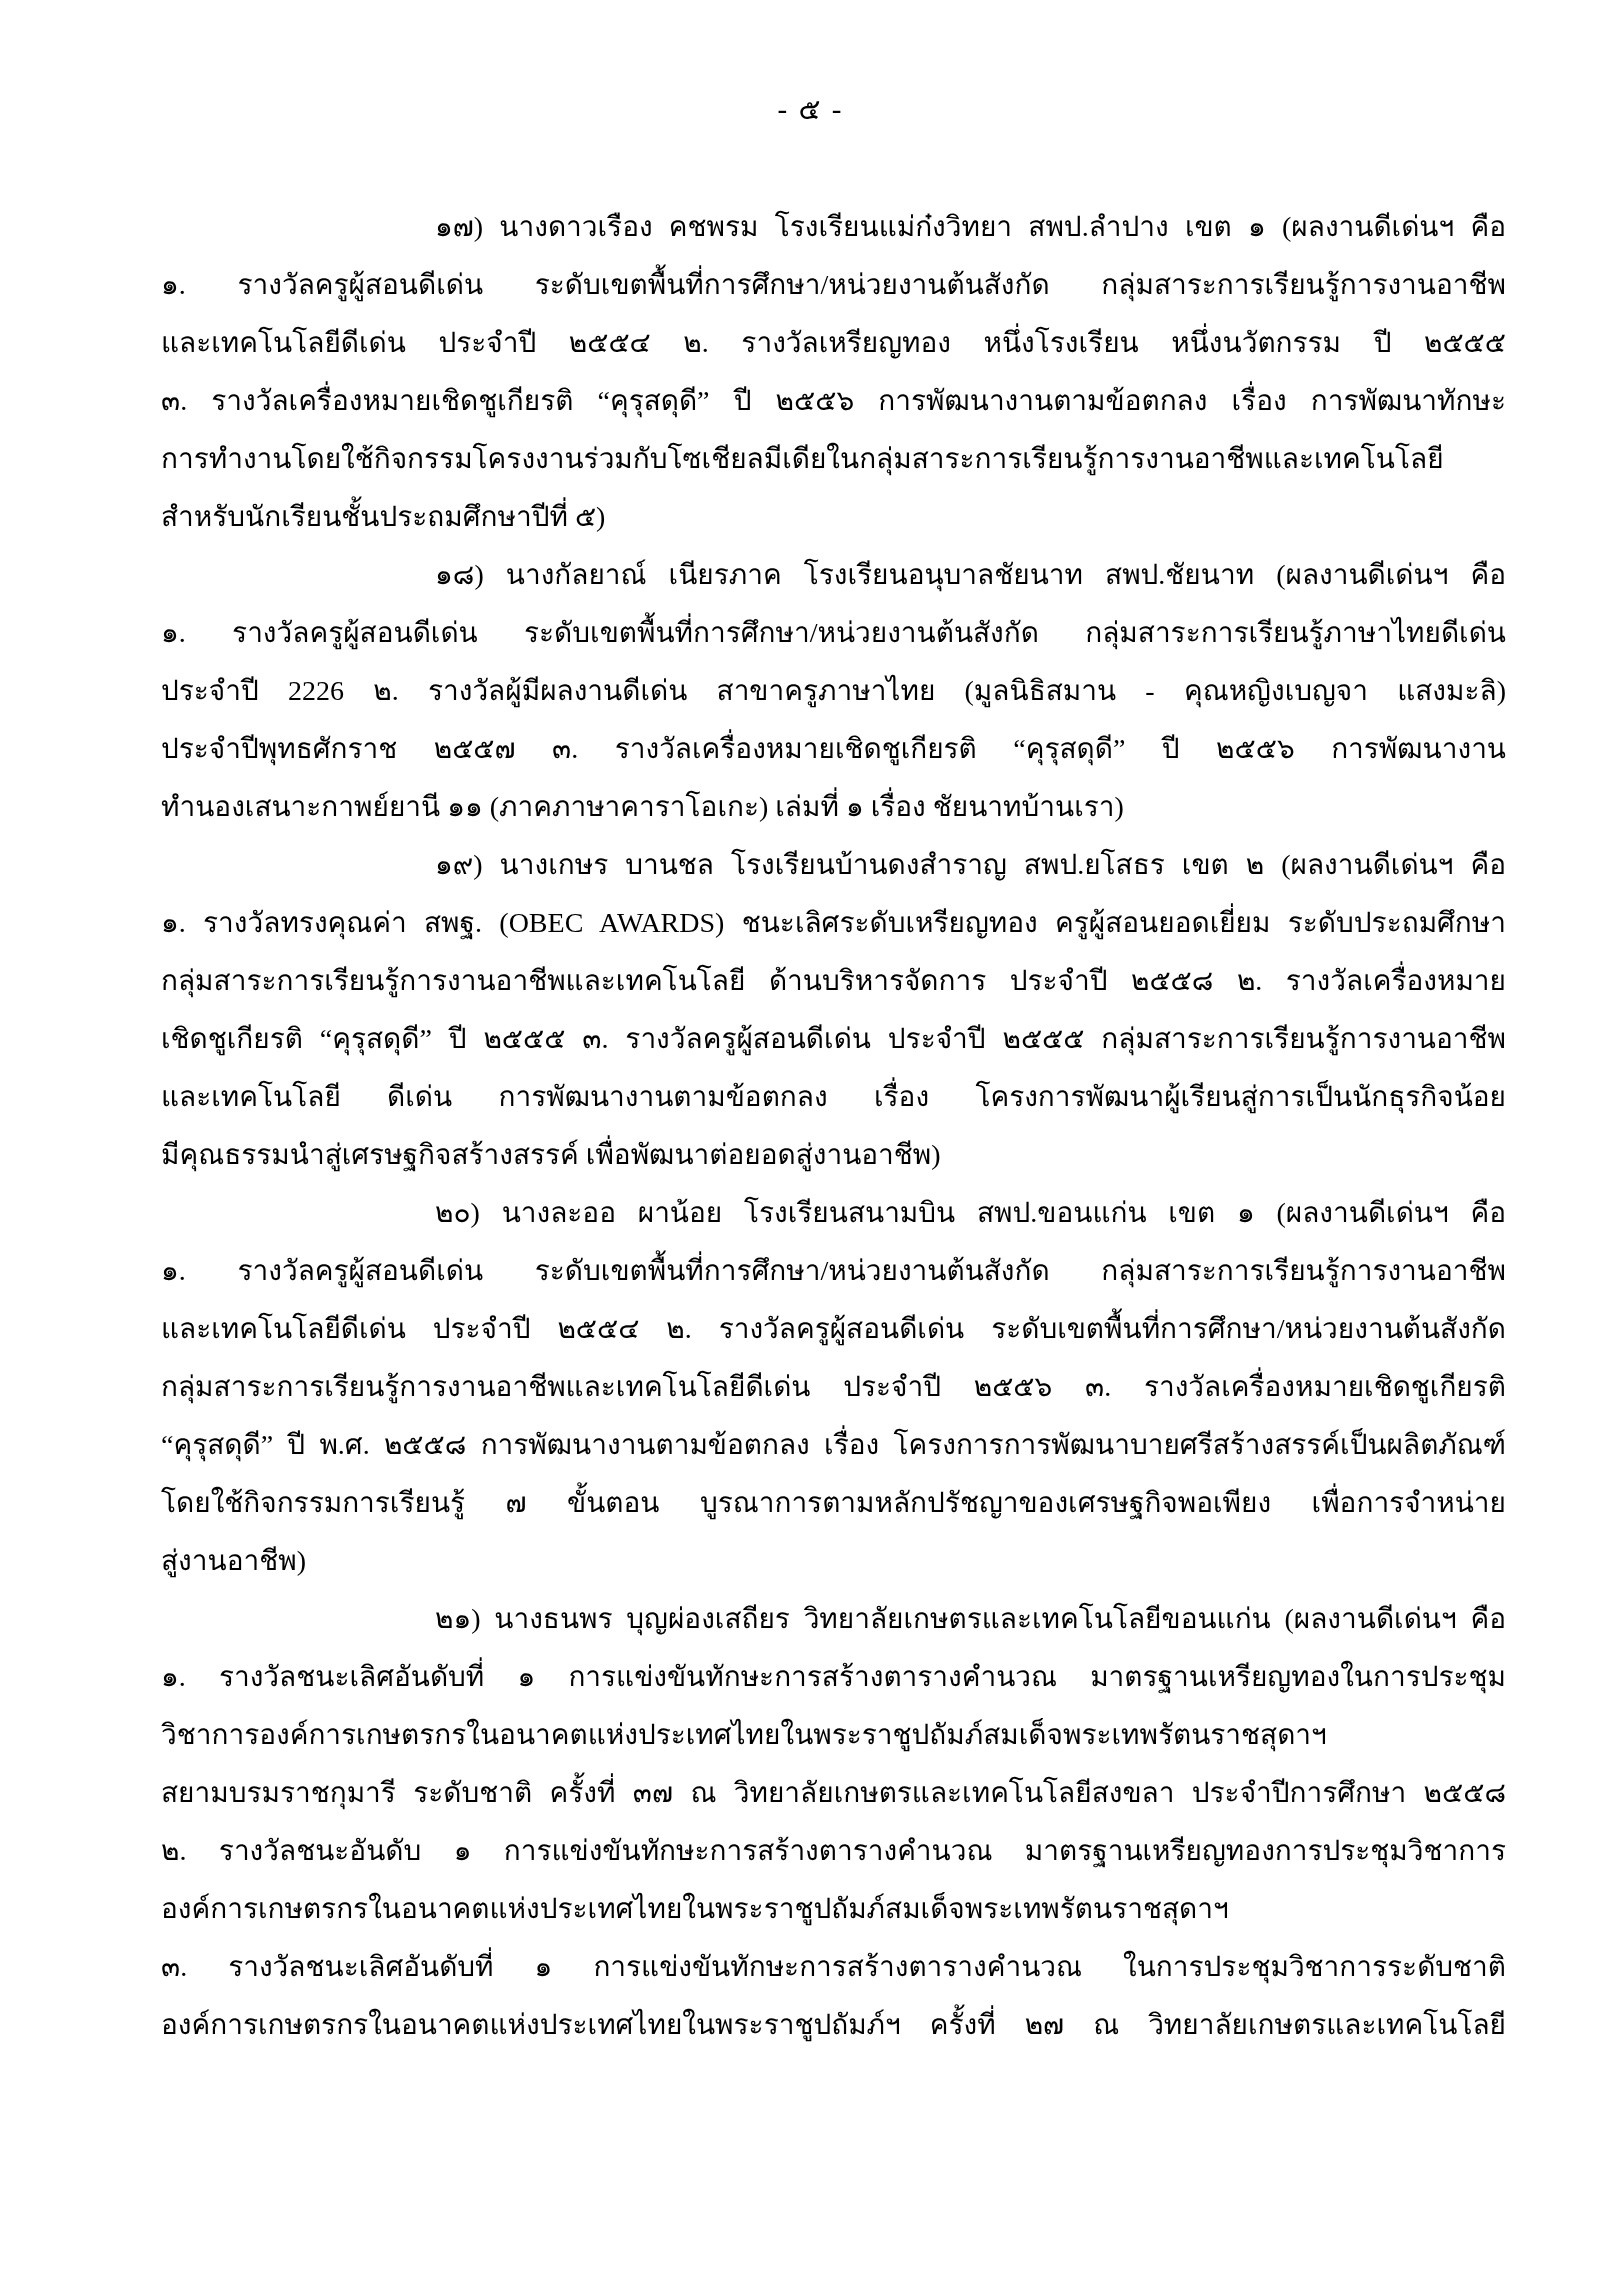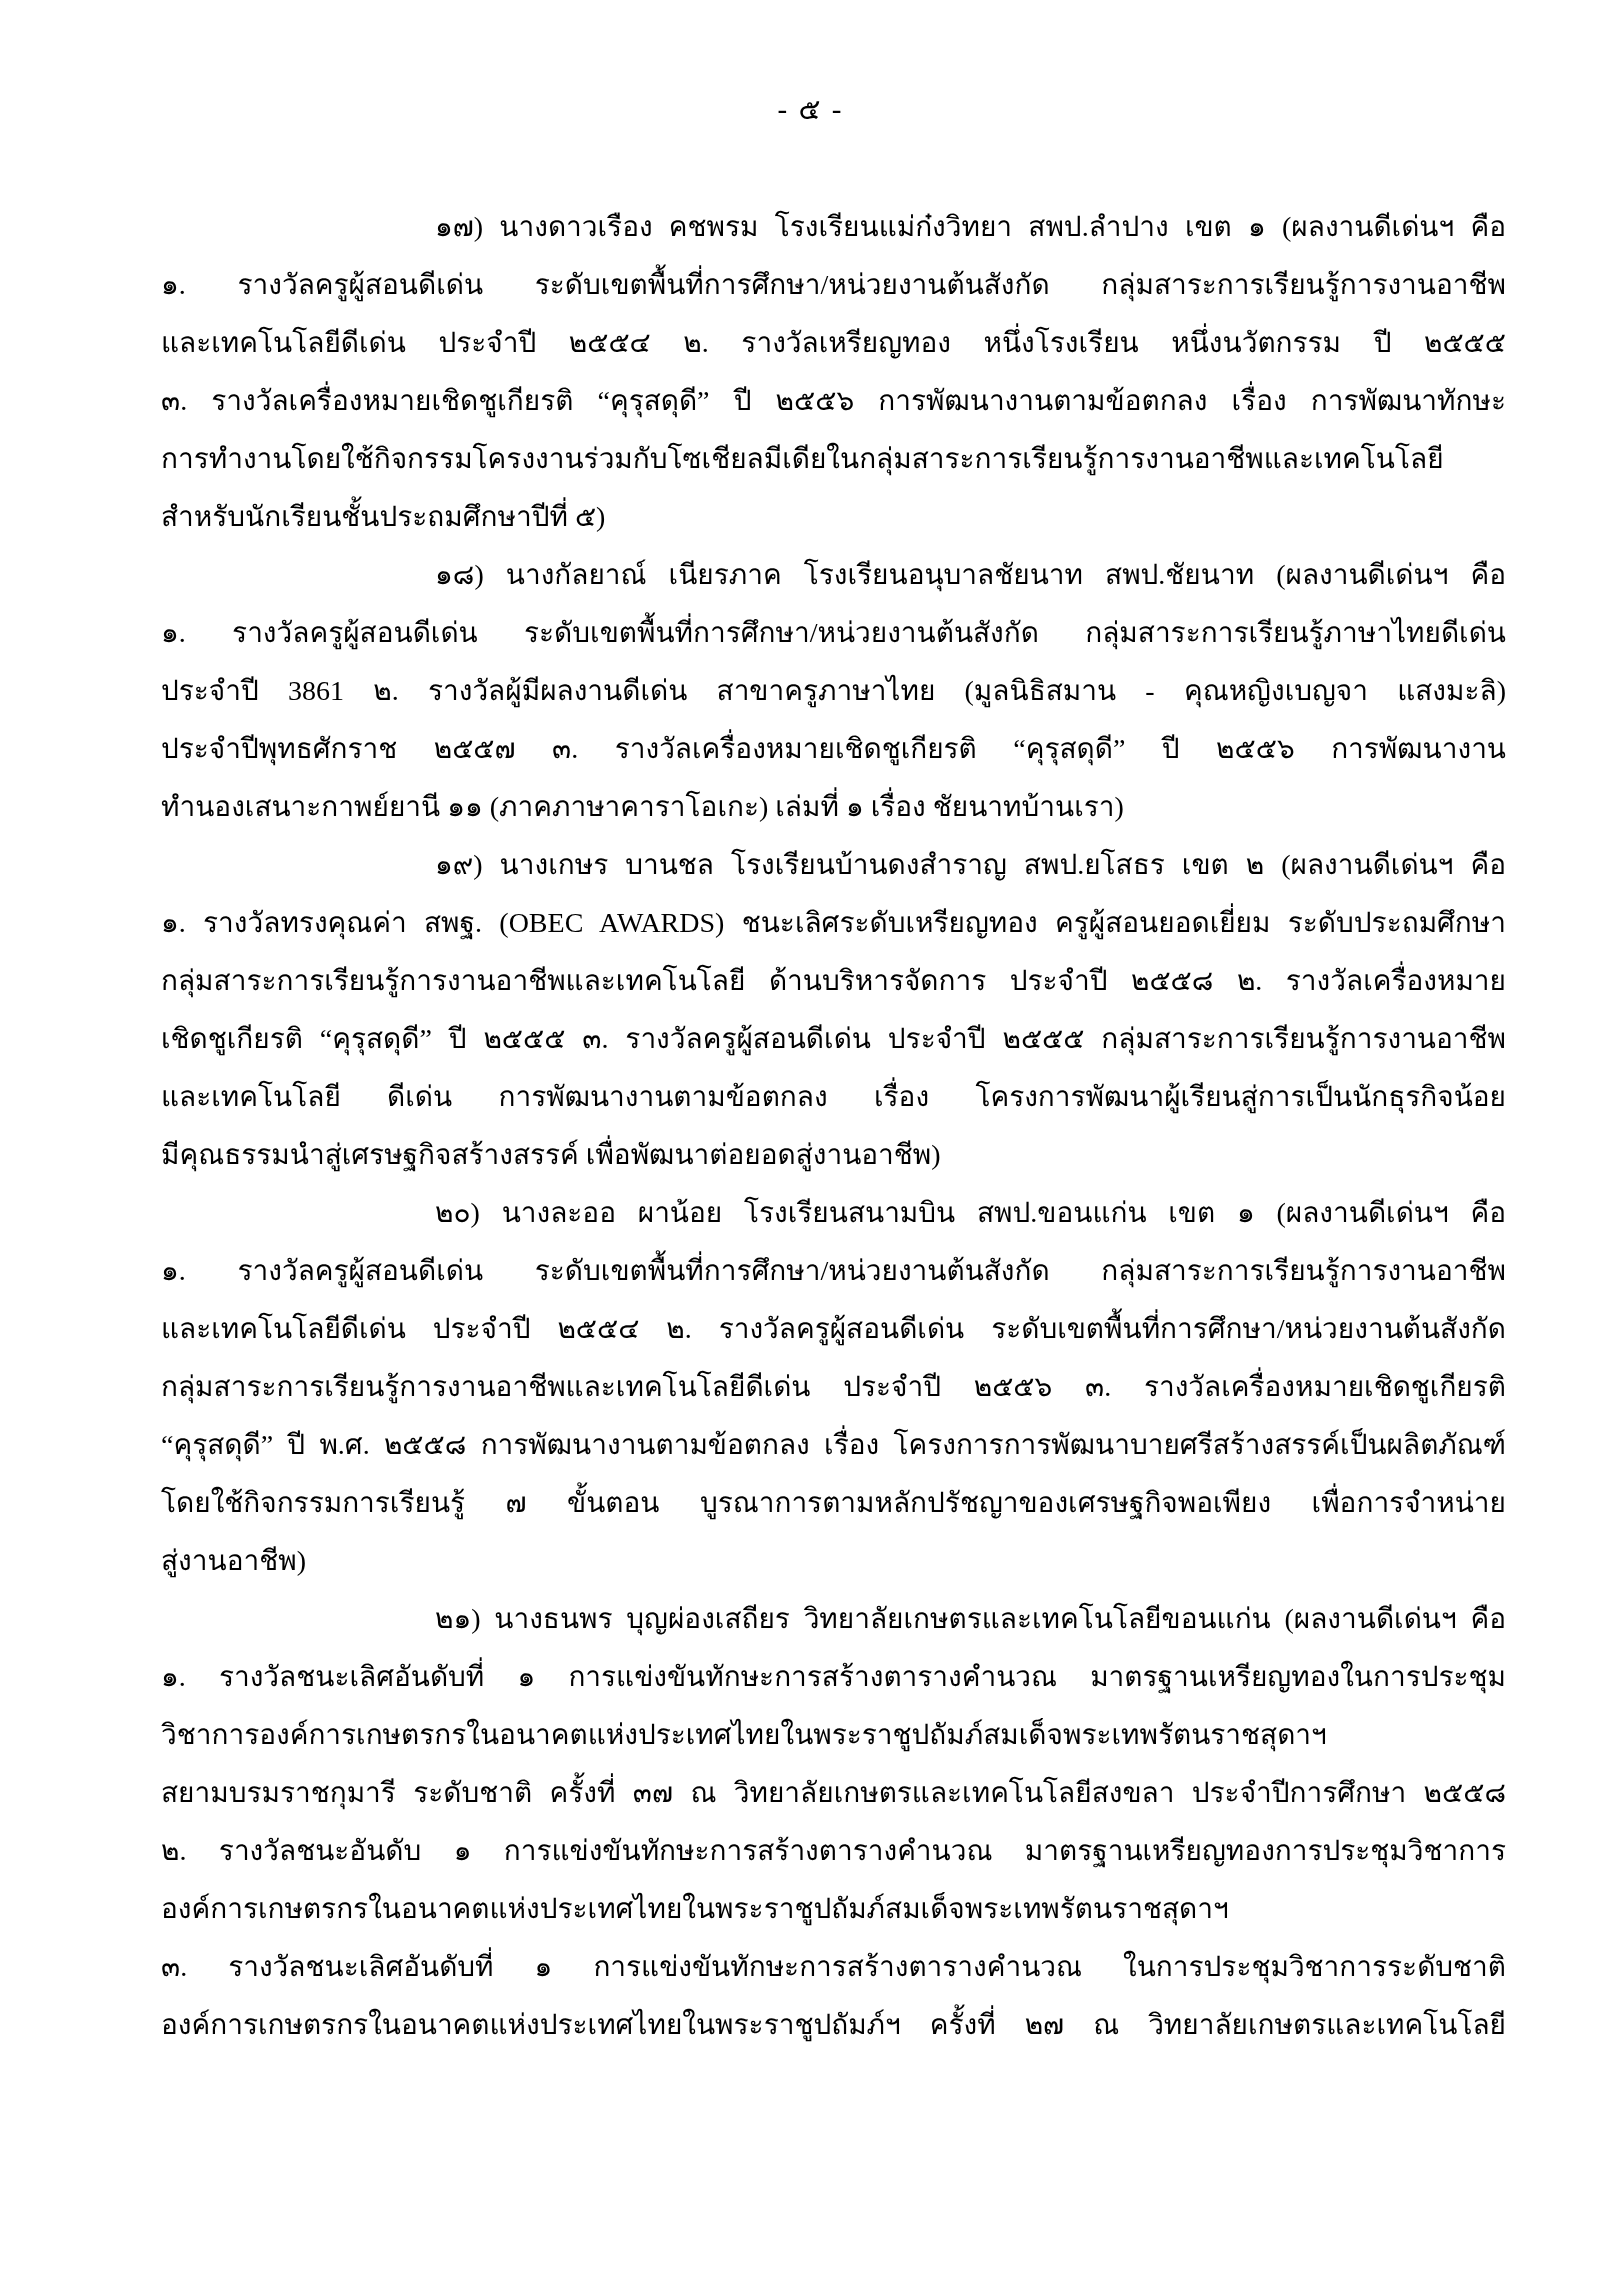--- a/index.html
+++ b/index.html
@@ -60,21 +60,21 @@
 
     <p class="line indent">๑๗) นางดาวเรือง คชพรม โรงเรียนแม่ก๋งวิทยา สพป.ลำปาง เขต ๑ (ผลงานดีเด่นฯ คือ</p>
     <p class="line">๑. รางวัลครูผู้สอนดีเด่น ระดับเขตพื้นที่การศึกษา/หน่วยงานต้นสังกัด กลุ่มสาระการเรียนรู้การงานอาชีพ</p>
     <p class="line">และเทคโนโลยีดีเด่น ประจำปี ๒๕๕๔ ๒. รางวัลเหรียญทอง หนึ่งโรงเรียน หนึ่งนวัตกรรม ปี ๒๕๕๕</p>
     <p class="line">๓. รางวัลเครื่องหมายเชิดชูเกียรติ “คุรุสดุดี” ปี ๒๕๕๖ การพัฒนางานตามข้อตกลง เรื่อง การพัฒนาทักษะ</p>
     <p class="line">การทำงานโดยใช้กิจกรรมโครงงานร่วมกับโซเชียลมีเดียในกลุ่มสาระการเรียนรู้การงานอาชีพและเทคโนโลยี</p>
     <p class="line end">สำหรับนักเรียนชั้นประถมศึกษาปีที่ ๕)</p>
 
     <p class="line indent">๑๘) นางกัลยาณ์ เนียรภาค โรงเรียนอนุบาลชัยนาท สพป.ชัยนาท (ผลงานดีเด่นฯ คือ</p>
     <p class="line">๑. รางวัลครูผู้สอนดีเด่น ระดับเขตพื้นที่การศึกษา/หน่วยงานต้นสังกัด กลุ่มสาระการเรียนรู้ภาษาไทยดีเด่น</p>
-    <p class="line">ประจำปี 3861 ๒. รางวัลผู้มีผลงานดีเด่น สาขาครูภาษาไทย (มูลนิธิสมาน - คุณหญิงเบญจา แสงมะลิ)</p>
+    <p class="line">ประจำปี 2226 ๒. รางวัลผู้มีผลงานดีเด่น สาขาครูภาษาไทย (มูลนิธิสมาน - คุณหญิงเบญจา แสงมะลิ)</p>
     <p class="line">ประจำปีพุทธศักราช ๒๕๕๗ ๓. รางวัลเครื่องหมายเชิดชูเกียรติ “คุรุสดุดี” ปี ๒๕๕๖ การพัฒนางาน</p>
     <p class="line end">ทำนองเสนาะกาพย์ยานี ๑๑ (ภาคภาษาคาราโอเกะ) เล่มที่ ๑ เรื่อง ชัยนาทบ้านเรา)</p>
 
     <p class="line indent">๑๙) นางเกษร บานชล โรงเรียนบ้านดงสำราญ สพป.ยโสธร เขต ๒ (ผลงานดีเด่นฯ คือ</p>
     <p class="line">๑. รางวัลทรงคุณค่า สพฐ. (OBEC AWARDS) ชนะเลิศระดับเหรียญทอง ครูผู้สอนยอดเยี่ยม ระดับประถมศึกษา</p>
     <p class="line">กลุ่มสาระการเรียนรู้การงานอาชีพและเทคโนโลยี ด้านบริหารจัดการ ประจำปี ๒๕๕๘ ๒. รางวัลเครื่องหมาย</p>
     <p class="line">เชิดชูเกียรติ “คุรุสดุดี” ปี ๒๕๕๕ ๓. รางวัลครูผู้สอนดีเด่น ประจำปี ๒๕๕๕ กลุ่มสาระการเรียนรู้การงานอาชีพ</p>
     <p class="line">และเทคโนโลยี ดีเด่น การพัฒนางานตามข้อตกลง เรื่อง โครงการพัฒนาผู้เรียนสู่การเป็นนักธุรกิจน้อย</p>
     <p class="line end">มีคุณธรรมนำสู่เศรษฐกิจสร้างสรรค์ เพื่อพัฒนาต่อยอดสู่งานอาชีพ)</p>
 

